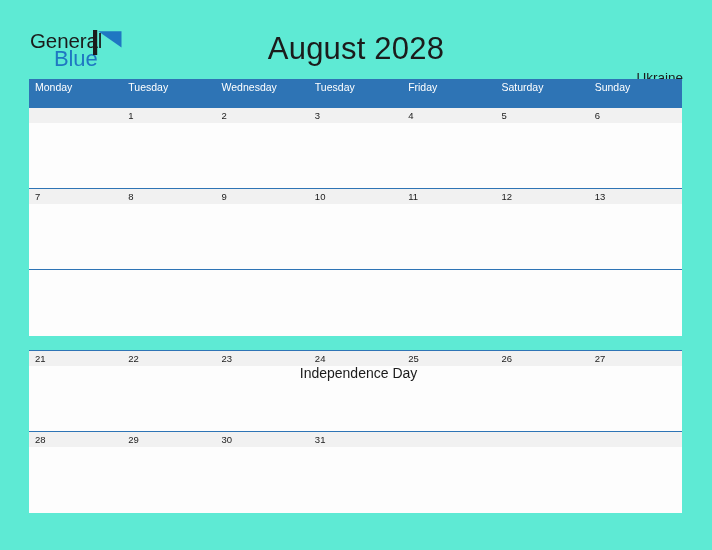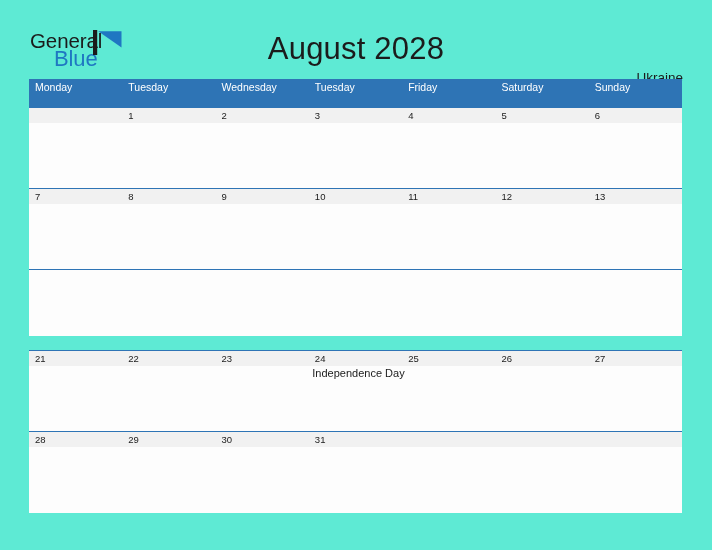--- a/index.html
+++ b/index.html
@@ -133,21 +133,21 @@
     padding-left: 6px;
     white-space: nowrap;
   }
 
   .daycell {
     flex: 1 1 0;
     padding-left: 6px;
     padding-top: 1px;
   }
   .event {
-    font-size: 11px;
+    font-size: 14px;
     line-height: 12px;
     color: #1b1b1b;
     white-space: nowrap;
     text-align: center;
   }
 </style>
 </head>
 <body>
 
 <div id="page">

